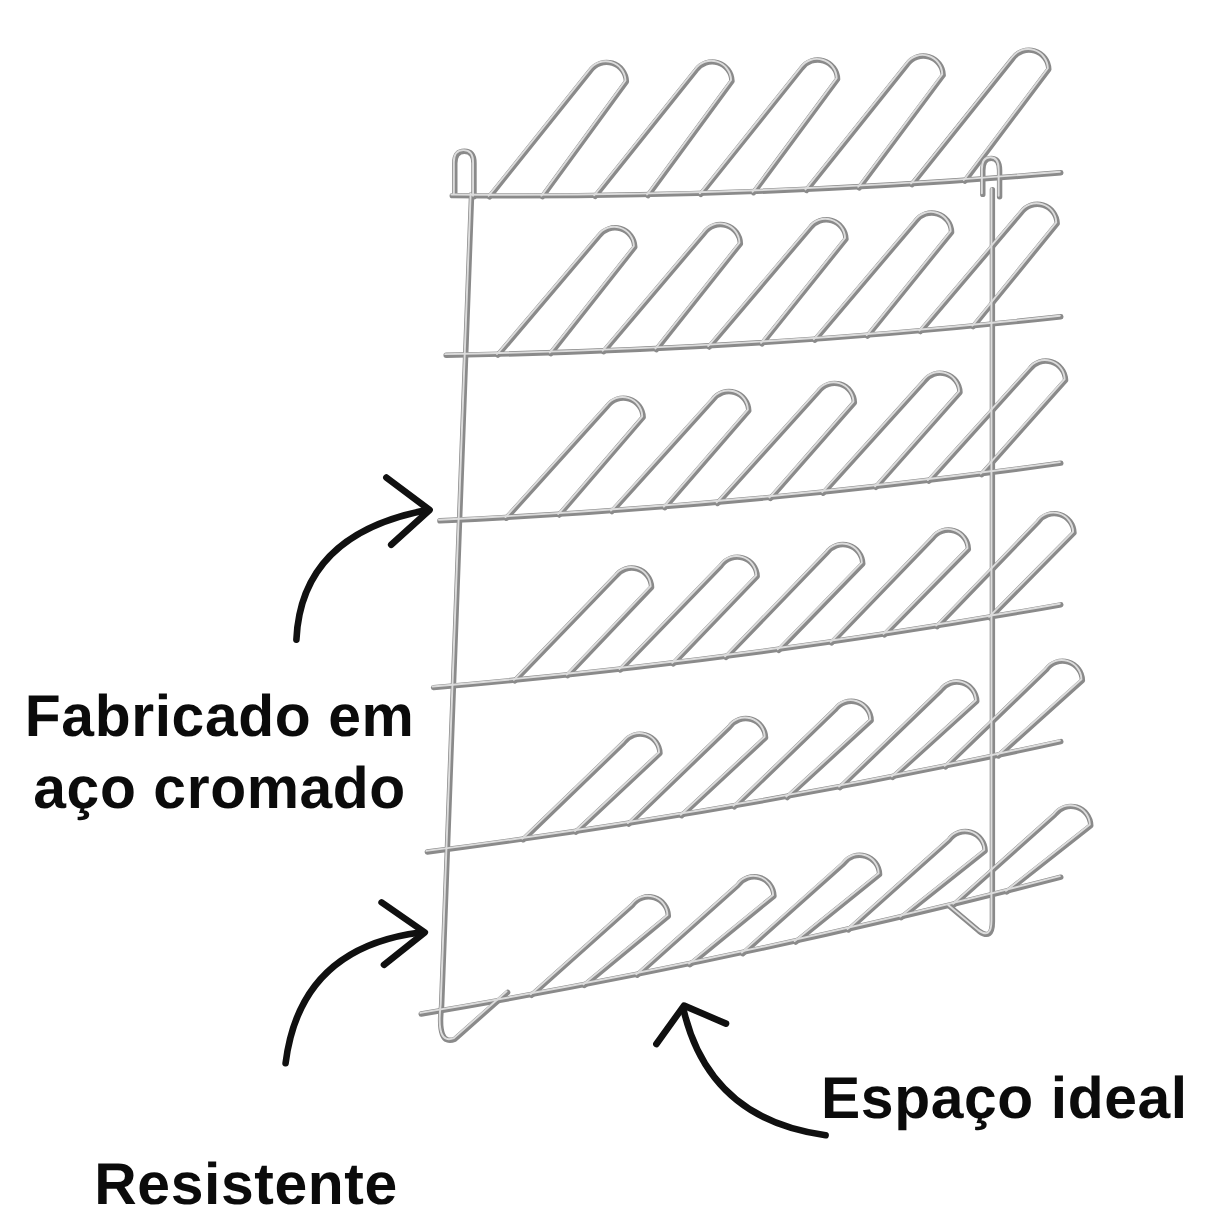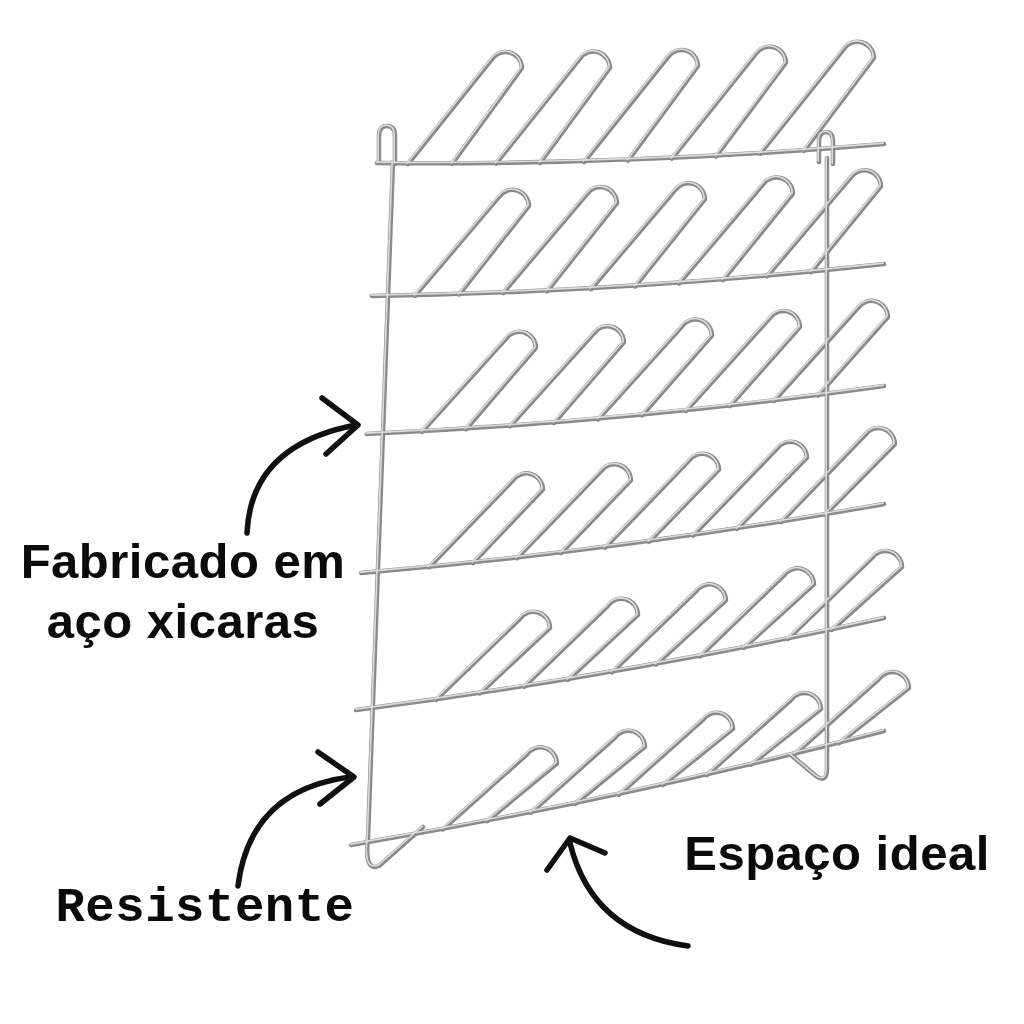--- a/index.html
+++ b/index.html
@@ -14,24 +14,25 @@
   svg#scene { position: absolute; left: 0; top: 0; }
   .caption {
     position: absolute;
     font-weight: bold;
     font-size: 49px;
     line-height: 60px;
     color: #0b0b0b;
     text-align: center;
     letter-spacing: 0.5px;
     white-space: nowrap;
+    margin-top: 36px;
   }
   #caption-material   { left: 18px;  top: 531px; width: 330px; }
-  #caption-durability { left: 50px;  top: 878px; width: 310px; font-family: Liberation Mono, monospace; }
-  #caption-capacity   { left: 650px; top: 823px; width: 374px; }
+  #caption-durability { left: 50px;  top: 921px; width: 310px; }
+  #caption-capacity   { left: 650px; top: 850px; width: 374px; }
   .rack-dark  { stroke: #8a8a8a; stroke-width: 4.5; fill: none; stroke-linecap: round; stroke-linejoin: round; }
   .rack-light { stroke: #dcdcdc; stroke-width: 1.6; fill: none; stroke-linecap: round; stroke-linejoin: round; }
   .arrow { stroke: #101010; stroke-width: 5.5; fill: none; stroke-linecap: round; stroke-linejoin: round; }
 </style>
 </head>
 <body>
 
 <div id="stage">
 
   <svg id="scene" width="1024" height="1024" viewBox="0 0 1024 1024">
@@ -126,21 +127,21 @@
       <path class="arrow" d="M322 398 L358 425 L326 454"></path>
       <path class="arrow" d="M238 886 Q250 790 350 777"></path>
       <path class="arrow" d="M318 752 L354 777 L320 804"></path>
       <path class="arrow" d="M688 946 Q592 933 570 843"></path>
       <path class="arrow" d="M547 870 L570 838 L605 853"></path>
     </g>
   </svg>
 
   <div id="caption-material" class="caption">
     <div>Fabricado em</div>
-    <div>aço xicaras</div>
+    <div>aço cromado</div>
   </div>
 
   <div id="caption-durability" class="caption">
     <div>Resistente</div>
   </div>
 
   <div id="caption-capacity" class="caption">
     <div>Espaço ideal</div>
   </div>
 

